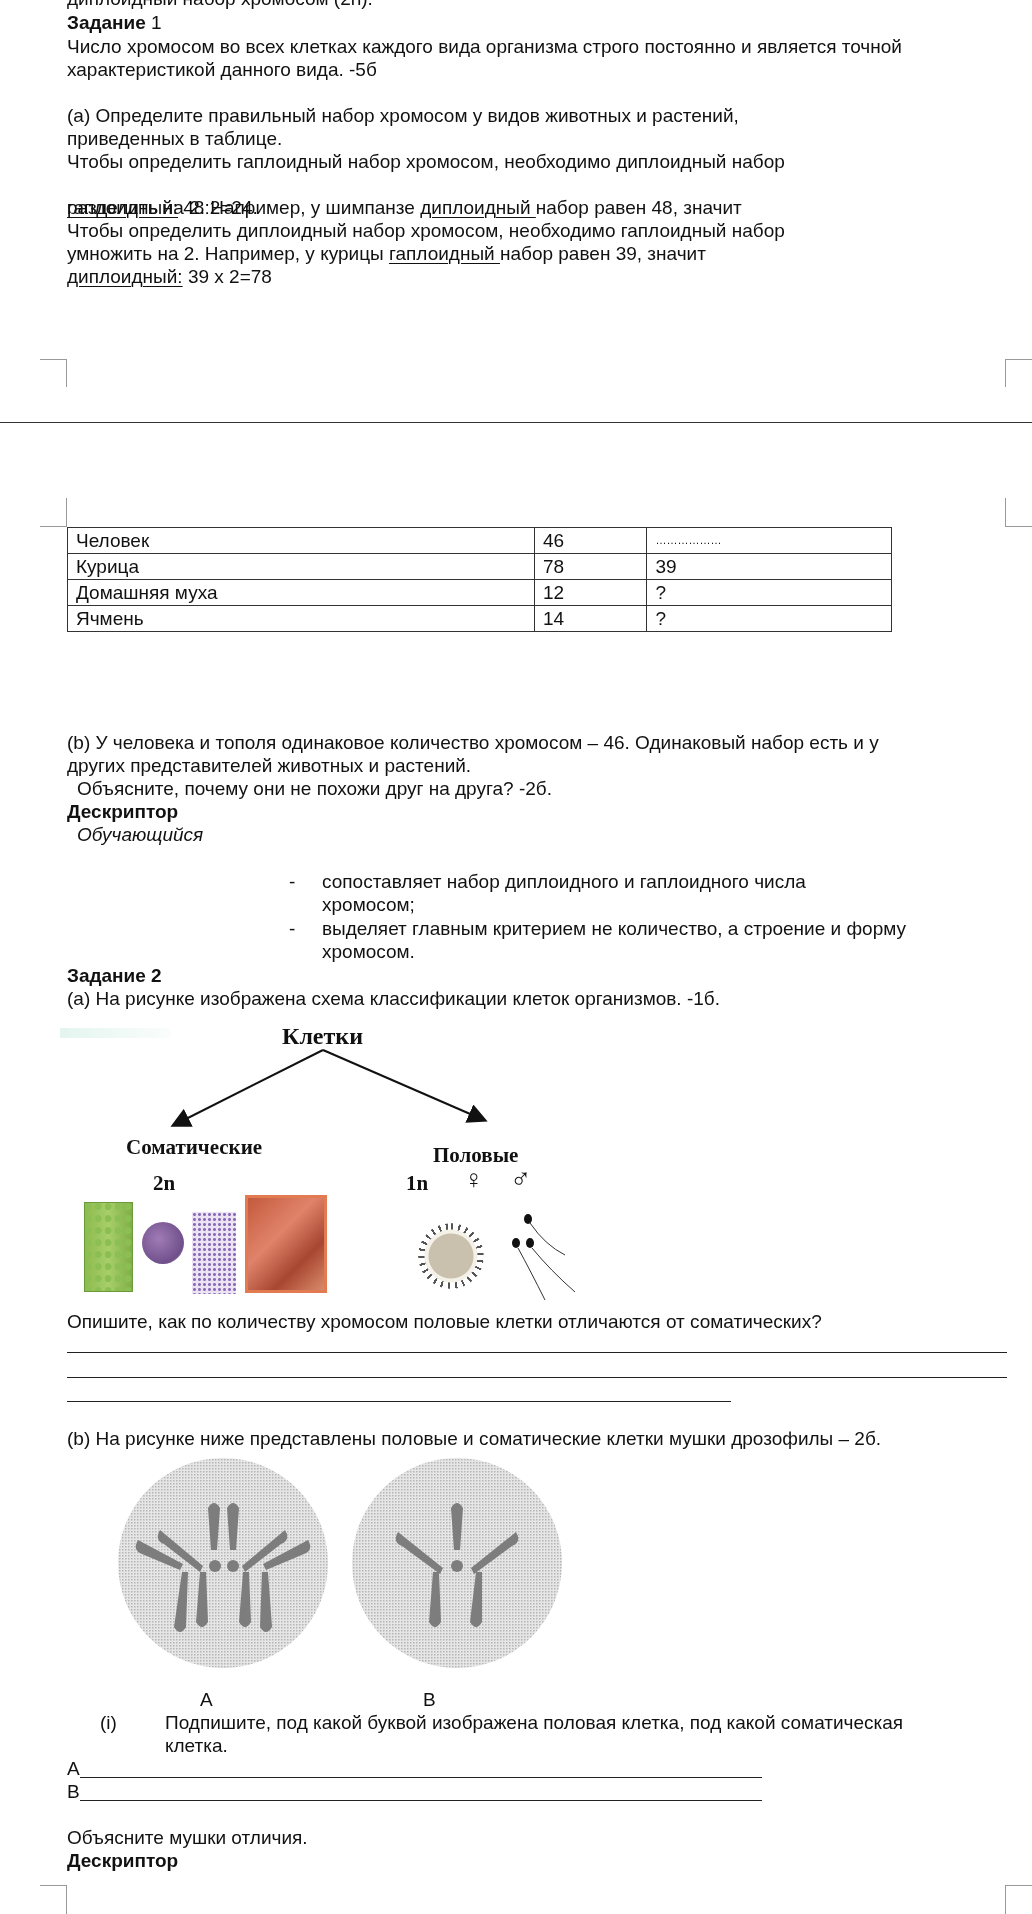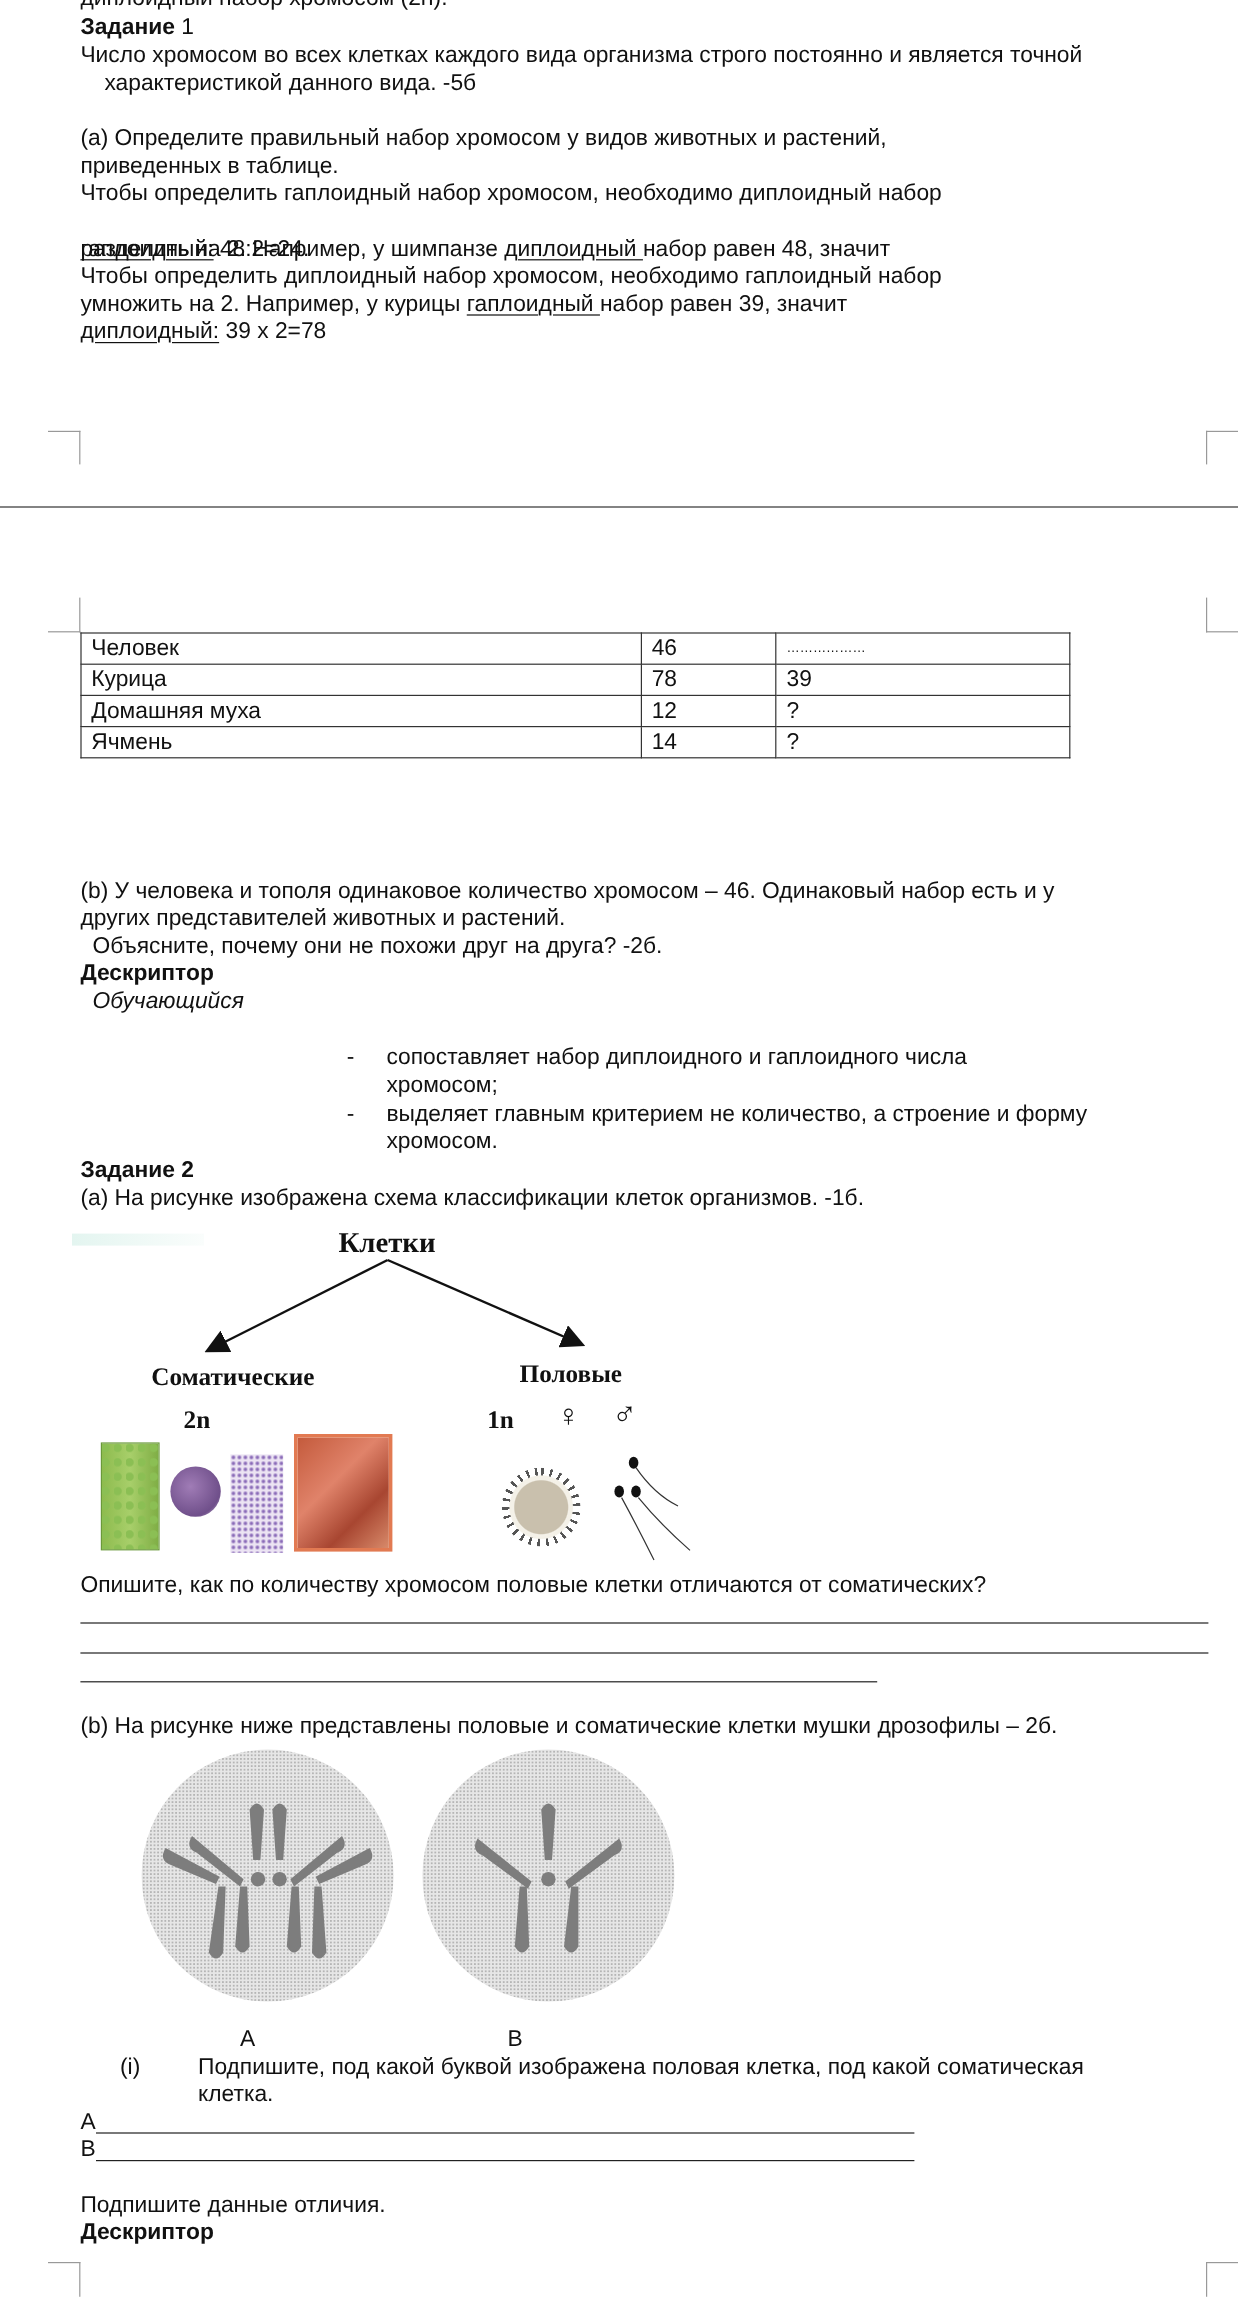--- a/index.html
+++ b/index.html
@@ -24,21 +24,21 @@
 </style>
 </head>
 <body>
 
 <div class="t" style="top:-13px;">диплоидный набор хромосом (2n).</div>
 
 <div class="t" style="top:11px;">
   <span class="bold">Задание</span><span> 1</span>
 </div>
 <div class="t" style="top:35px;">Число хромосом во всех клетках каждого вида организма строго постоянно и является точной</div>
-<div class="t" style="top:58px;margin-left:20px;">характеристикой данного вида. -5б</div>
+<div class="t" style="top:58px;">характеристикой данного вида. -5б</div>
 
 <div class="t" style="top:104px;">(a) Определите правильный набор хромосом у видов животных и растений,</div>
 <div class="t" style="top:127px;">приведенных в таблице.</div>
 <div class="t" style="top:150px;text-align:center;">Чтобы определить гаплоидный набор хромосом, необходимо диплоидный набор</div>
 <div class="t" style="top:173px;margin-top:23px;">
   <span>разделить на 2.  Например, у шимпанзе </span><span class="ul">диплоидный </span><span>набор равен 48, значит</span>
 </div>
 <div class="t" style="top:196px;">
   <span class="ul">гаплоидный:</span><span> 48:2=24.</span>
 </div>
@@ -103,21 +103,21 @@
   <svg class="abs" style="left:0; top:0;" width="600" height="300">
     <defs>
       <marker id="ah" markerWidth="10" markerHeight="10" refX="8" refY="5" orient="auto">
         <path d="M0,0 L10,5 L0,10 z" fill="#111"></path>
       </marker>
     </defs>
     <line x1="323" y1="40" x2="174" y2="115" stroke="#111" stroke-width="2" marker-end="url(#ah)"></line>
     <line x1="323" y1="40" x2="484" y2="110" stroke="#111" stroke-width="2" marker-end="url(#ah)"></line>
   </svg>
   <div class="abs diagram-label" style="left:126px; top:126px;">Соматические</div>
-  <div class="abs diagram-label" style="left:433px; top:124px;">Половые</div>
+  <div class="abs diagram-label" style="left:433px; top:134px;">Половые</div>
   <div class="abs diagram-label" style="left:153px; top:162px;">2n</div>
   <div class="abs diagram-label" style="left:406px; top:162px;">1n</div>
   <div class="abs" style="left:464px; top:158px; font-size:26px; font-weight:bold;">♀</div>
   <div class="abs" style="left:510px; top:156px; font-size:28px; font-weight:bold;">♂</div>
 
   <div class="abs" style="left:84px; top:192px; width:47px; height:88px; background:radial-gradient(circle at 30% 30%, #8bbf54 0 3px, transparent 4px) 0 0/10px 12px, linear-gradient(90deg,#8dbb4e,#a8cf6a,#7fae45); border:1px solid #6a9a3a;"></div>
   <div class="abs" style="left:142px; top:212px; width:42px; height:42px; border-radius:50%; background:radial-gradient(circle at 40% 40%, #a07cb6, #6f4f8a 70%, #e2d7ea);"></div>
   <div class="abs" style="left:192px; top:202px; width:44px; height:82px; background:radial-gradient(circle, #8a6bb8 1px, transparent 2px) 0 0/5px 5px, #ece4f3;"></div>
   <div class="abs" style="left:245px; top:185px; width:76px; height:92px; background:linear-gradient(135deg,#c45a3c,#e0836a 40%,#a84631 70%,#d88a6a); border:3px solid #e27a52;"></div>
 
@@ -180,17 +180,17 @@
 
 <div class="abs" style="left:100px; top:1711px;">(i)</div>
 <div class="t" style="top:1711px; left:165px;">Подпишите, под какой буквой изображена половая клетка, под какой соматическая</div>
 <div class="t" style="top:1734px; left:165px;">клетка.</div>
 
 <div class="t" style="top:1757px;">A</div>
 <div class="answer-line" style="left:80px; top:1777px; width:682px;"></div>
 <div class="t" style="top:1780px;">B</div>
 <div class="answer-line" style="left:80px; top:1800px; width:682px;"></div>
 
-<div class="t" style="top:1826px;">Подпишите данные отличия.</div>
+<div class="t" style="top:1826px;">Объясните мушки отличия.</div>
 <div class="t bold" style="top:1849px;">Дескриптор</div>
 
 <div class="mark" style="left:40px; top:1885px; width:26px; height:29px; border-top-width:1.5px; border-right-width:1.5px;"></div>
 <div class="mark" style="left:1005px; top:1885px; width:27px; height:29px; border-top-width:1.5px; border-left-width:1.5px;"></div>
 
 </body></html>

